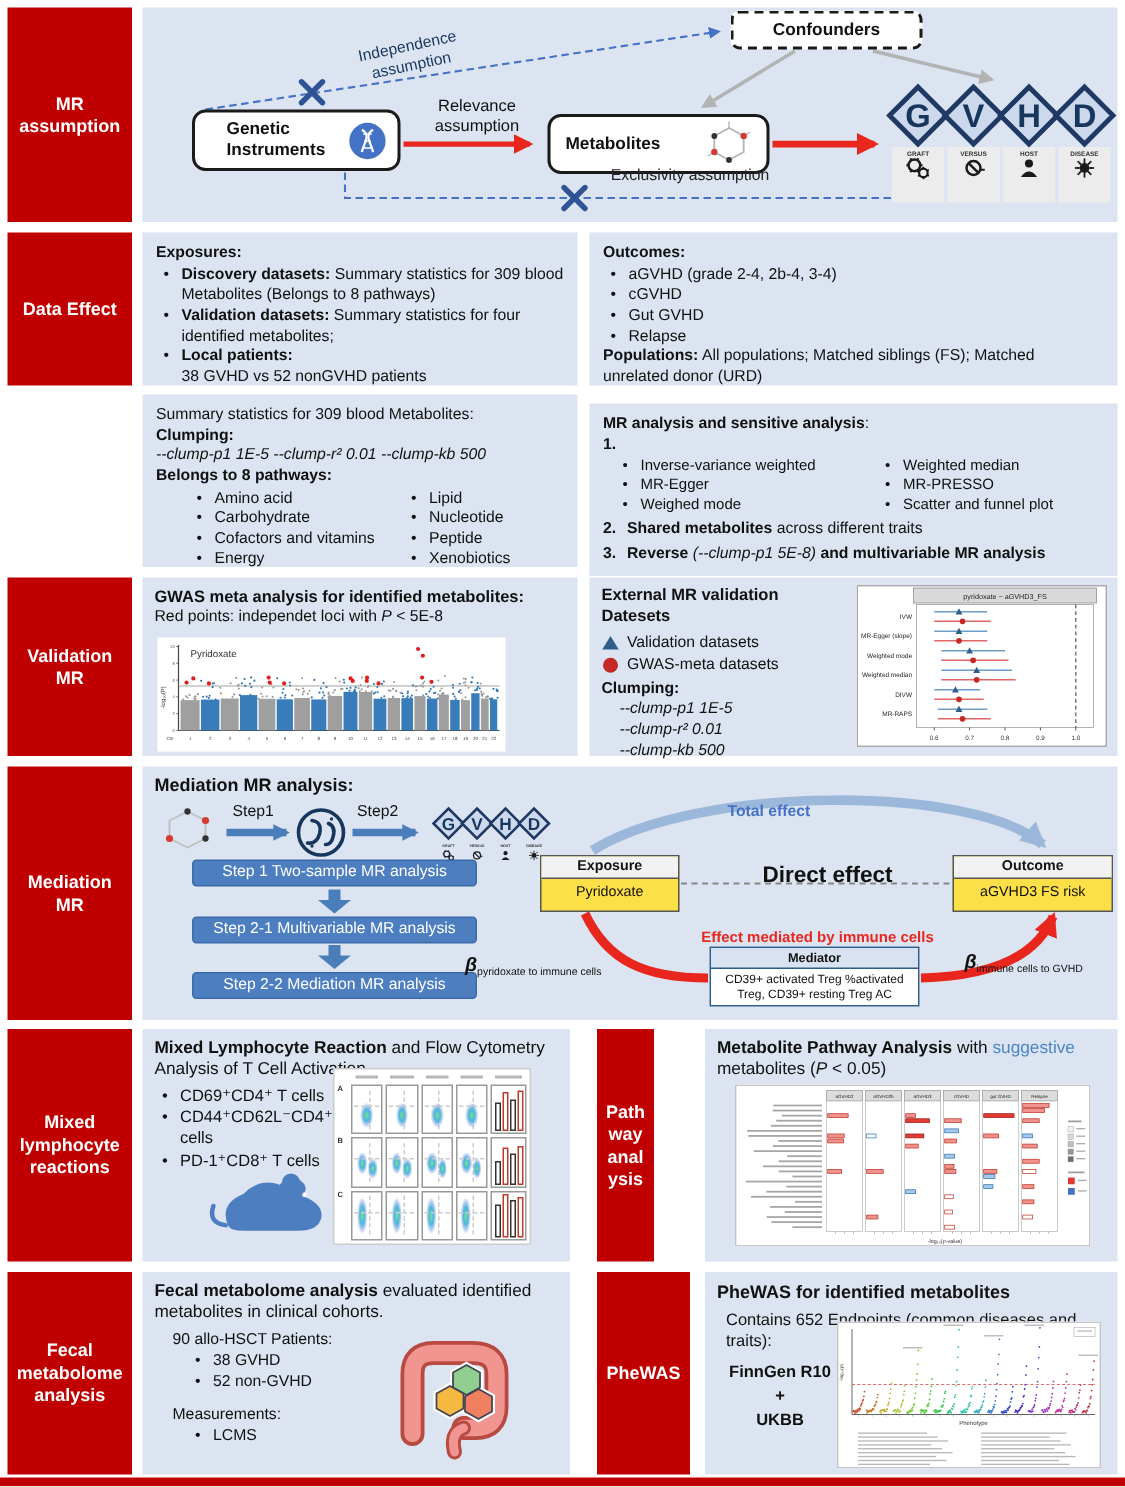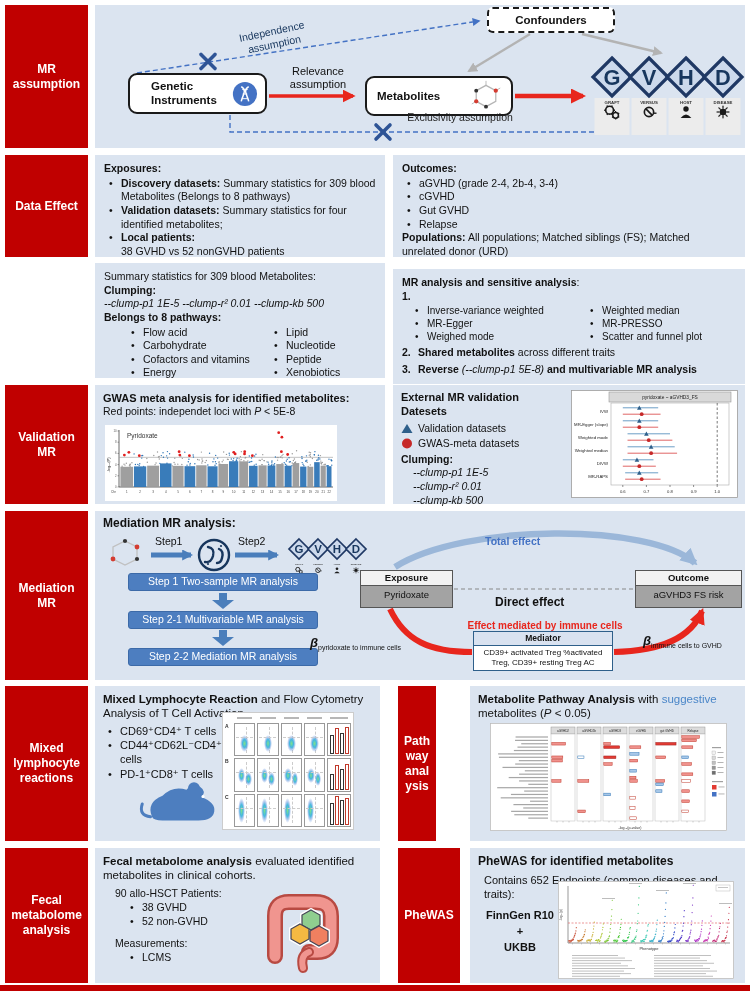--- a/index.html
+++ b/index.html
@@ -8,21 +8,21 @@
   .redbox{position:absolute;background:#c00000;color:#fff;font-weight:bold;font-size:12px;display:flex;align-items:center;justify-content:center;text-align:center;padding:4px;box-sizing:border-box;overflow-wrap:anywhere;line-height:1.25;}
   .panel{position:absolute;background:#dbe4f0;box-sizing:border-box;font-size:10.5px;line-height:1.3;}
   .b{font-weight:bold}.i{font-style:italic}
   .cred{color:#e8261d}.cblue{color:#4a86c8}.navy{color:#17365d}
   .wbox{position:absolute;background:#fff;border:2px solid #1a1a1a;border-radius:9px;box-sizing:border-box;display:flex;align-items:center;}
   .dashedbox{position:absolute;background:#fff;border:2px dashed #1a1a1a;border-radius:6px;box-sizing:border-box;display:flex;align-items:center;justify-content:center;font-weight:bold;font-size:11.5px;}
   ul.bl{margin:1px 0 0 0;padding-left:15px;list-style:none;}
   ul.bl li{position:relative;padding-left:2px;}
   ul.bl li::before{content:"•";position:absolute;left:-10px;}
   .stepbox{position:absolute;background:#4d7ec0;color:#fff;border-radius:3px;display:flex;align-items:center;justify-content:center;font-size:10.5px;box-sizing:border-box;border:1px solid #3c6aa8;}
-  .hdrbox{position:absolute;background:#a3a3a3;border:1.2px solid #555;box-sizing:border-box;font-size:9.5px;text-align:center;}
+  .hdrbox{position:absolute;background:#fde047;border:1.2px solid #555;box-sizing:border-box;font-size:9.5px;text-align:center;}
   .hdrbox .hd{font-weight:bold;border-bottom:1px solid #555;background:#f2f2f2;padding:1px 0;}
   .hdrbox .bd{padding:3px 2px;}
   .medbox{position:absolute;background:#fff;border:1.5px solid #2e5f8a;box-sizing:border-box;font-size:8px;text-align:center;line-height:1.25;}
   .medbox .hd{font-weight:bold;font-size:8.5px;background:#d9e2f0;border-bottom:1px solid #2e5f8a;padding:1px 0;}
   .medbox .bd{padding:2px 3px;}
   sub{font-size:7px;}
   .betasym{font-weight:bold;font-style:italic;font-size:13px;}
   .flowcell{position:relative;background:#fff;border:0.5px solid #999;overflow:hidden;}
   .flowcell::before{content:"";position:absolute;left:55%;top:8%;bottom:8%;border-left:1px dashed #ccc;}
   .flowcell::after{content:"";position:absolute;top:42%;left:6%;right:6%;border-top:1px dashed #ccc;}
@@ -199,21 +199,21 @@
     <div><span class="b">Populations:</span><span> All populations; Matched siblings (FS); Matched unrelated donor (URD)</span></div>
   </div>
 
   <div class="panel" style="left:95px;top:263px;width:290px;height:115px;padding:7px 9px;">
     <div><span>Summary statistics for 309 blood Metabolites:</span></div>
     <div><span class="b">Clumping:</span></div>
     <div class="i"><span>--clump-p1 1E-5 --clump-r² 0.01 --clump-kb 500</span></div>
     <div><span class="b">Belongs to 8 pathways:</span></div>
     <div style="display:flex;">
       <ul class="bl" style="margin-left:22px;width:128px;">
-        <li><span>Flow acid</span></li>
+        <li><span>Amino acid</span></li>
         <li><span>Carbohydrate</span></li>
         <li><span>Cofactors and vitamins</span></li>
         <li><span>Energy</span></li>
       </ul>
       <ul class="bl">
         <li><span>Lipid</span></li>
         <li><span>Nucleotide</span></li>
         <li><span>Peptide</span></li>
         <li><span>Xenobiotics</span></li>
       </ul>
@@ -697,21 +697,21 @@
         <span>Step 2-1 Multivariable MR analysis</span>
       </div>
     <div class="stepbox" style="left:33px;top:137px;width:190px;height:18px;">
         <span>Step 2-2 Mediation MR analysis</span>
       </div>
     <div class="abs b" style="left:390px;top:24px;color:#4472c4;font-size:10.5px;"><span>Total effect</span></div>
     <div class="hdrbox" style="left:265px;top:59px;width:93px;height:38px;">
       <div class="hd">Exposure</div>
       <div class="bd">Pyridoxate</div>
     </div>
-    <div class="abs b" style="left:400px;top:84px;width:100px;text-align:left;font-size:12px;"><span>Direct effect</span></div>
+    <div class="abs b" style="left:400px;top:63px;width:100px;text-align:right;font-size:15px;"><span>Direct effect</span></div>
     <div class="hdrbox" style="left:540px;top:59px;width:107px;height:38px;">
       <div class="hd">Outcome</div>
       <div class="bd">aGVHD3 FS risk</div>
     </div>
     <div class="abs b cred" style="left:360px;top:108px;width:180px;text-align:center;font-size:10px;"><span>Effect mediated by immune cells</span></div>
     <div class="medbox" style="left:378px;top:120px;width:140px;height:40px;">
       <div class="hd">Mediator</div>
       <div class="bd">CD39+ activated Treg %activated Treg, CD39+ resting Treg AC</div>
     </div>
     <div class="abs" style="left:215px;top:124px;width:150px;"><span class="betasym">β</span><sub>pyridoxate to immune cells</sub></div>

